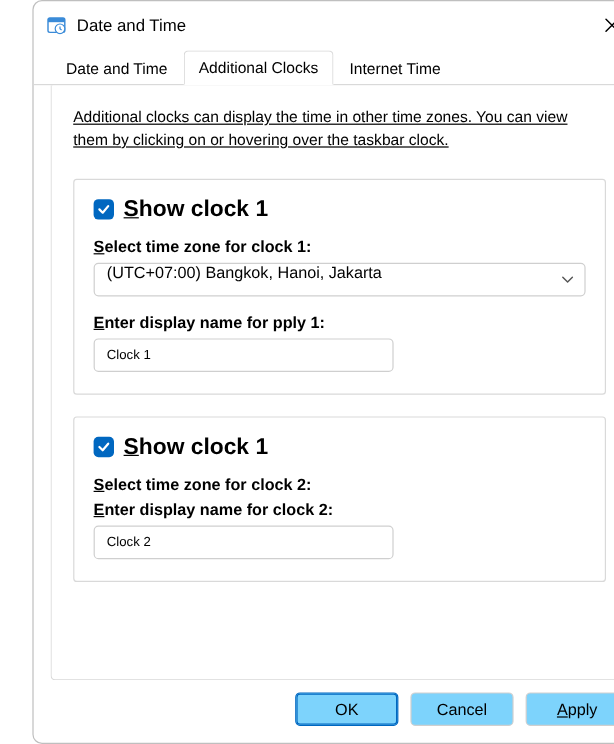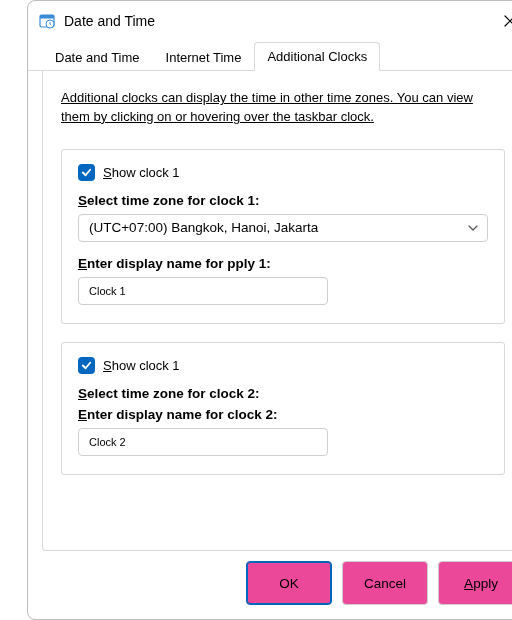--- a/index.html
+++ b/index.html
@@ -103,34 +103,35 @@
     width: 17px; height: 17px;
     border-radius: 4px;
     background: #0067c0;
     display: inline-flex;
     align-items: center; justify-content: center;
     cursor: pointer;
     flex-shrink: 0;
   }
   .chk svg { display:block; }
   .chk-label {
-    font-size: 13px;
+    font-size: 19px;
+    font-weight: bold;
   }
   .field-label {
     font-size: 13.5px;
     margin-bottom: 6px;
     font-weight: bold;
   }
   .select {
     width: 100%;
     height: 28px;
     border: 1px solid #cfcfcf;
     border-radius: 4px;
     display: flex;
-    align-items: center;
+    align-items: flex-start;
     padding: 0 28px 0 10px;
     position: relative;
     font-size: 13.5px;
     margin-bottom: 14px;
     cursor: pointer;
     background: #fff;
   }
   .select .chev {
     position: absolute;
     right: 8px; top: 50%;
@@ -150,24 +151,24 @@
     background: #fff;
   }
   .footer {
     display: flex;
     justify-content: flex-end;
     gap: 10px;
     padding: 0 14px 14px 0;
   }
   .btn {
     min-width: 86px;
-    height: 44px;
+    height: 28px;
     border: 1px solid #cfcfcf;
     border-radius: 4px;
-    background: #ec4899;
+    background: #7dd3fc;
     display: flex;
     align-items: center; justify-content: center;
     font-size: 13.5px;
     cursor: pointer;
   }
   .btn.default {
     border-color: #0067c0;
     box-shadow: inset 0 0 0 1px #0067c0;
   }
   .u { text-decoration: underline; }
@@ -189,22 +190,22 @@
     <span class="title">Date and Time</span>
     <div class="close-btn">
       <svg width="12" height="12" viewBox="0 0 12 12">
         <path d="M1 1 L11 11 M11 1 L1 11" stroke="#000" stroke-width="1.2" stroke-linecap="round"></path>
       </svg>
     </div>
   </div>
 
   <div class="tabstrip">
     <div class="tab">Date and Time</div>
+    <div class="tab active">Additional Clocks</div>
     <div class="tab">Internet Time</div>
-    <div class="tab active">Additional Clocks</div>
   </div>
 
   <div class="panel">
     <div class="desc">Additional clocks can display the time in other time zones. You can view them by clicking on or hovering over the taskbar clock.</div>
 
     <div class="groupbox">
       <div class="chk-row">
         <span class="chk">
           <svg width="11" height="11" viewBox="0 0 12 12">
             <path d="M2 6 L5 9 L10 3" stroke="#fff" stroke-width="2" fill="none" stroke-linecap="round" stroke-linejoin="round"></path>

